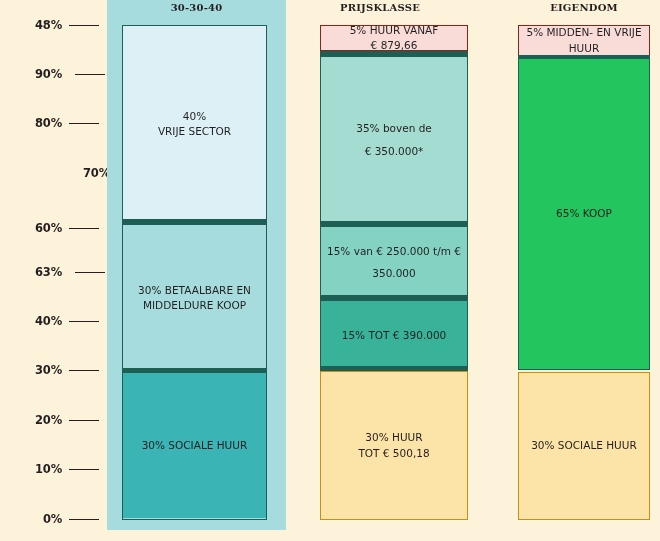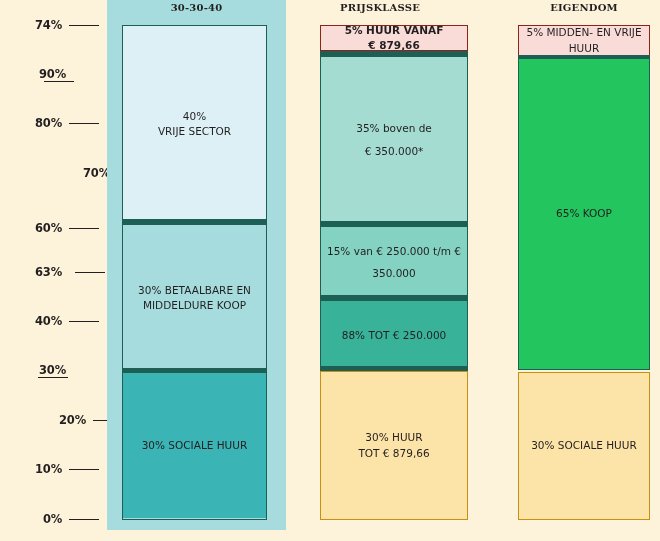--- a/index.html
+++ b/index.html
@@ -114,24 +114,24 @@
 
   .spaced .seg-text { line-height: 2.1; }
 </style>
 </head>
 <body>
 
 <div id="chart-root">
 
   <div class="axis">
     <div class="tick" style="top:17px;">
-      <span class="tick-label">74%</span>
-      <span class="tick-dash"></span>
-    </div>
-    <div class="tick indent" style="top:66px;flex-direction:column;">
+      <span class="tick-label">48%</span>
+      <span class="tick-dash"></span>
+    </div>
+    <div class="tick indent" style="top:66px;">
       <span class="tick-label">90%</span>
       <span class="tick-dash"></span>
     </div>
     <div class="tick" style="top:115px;">
       <span class="tick-label">80%</span>
       <span class="tick-dash"></span>
     </div>
     <div class="tick indent" style="top:165px;padding-left:48px;">
       <span class="tick-label">70%</span>
       <span class="tick-dash"></span>
@@ -141,25 +141,25 @@
       <span class="tick-dash"></span>
     </div>
     <div class="tick indent" style="top:264px;">
       <span class="tick-label">63%</span>
       <span class="tick-dash"></span>
     </div>
     <div class="tick" style="top:313px;">
       <span class="tick-label">40%</span>
       <span class="tick-dash"></span>
     </div>
-    <div class="tick" style="top:362px;flex-direction:column;">
+    <div class="tick" style="top:362px;">
       <span class="tick-label">30%</span>
       <span class="tick-dash"></span>
     </div>
-    <div class="tick" style="top:412px;padding-left:24px;">
+    <div class="tick" style="top:412px;">
       <span class="tick-label">20%</span>
       <span class="tick-dash"></span>
     </div>
     <div class="tick" style="top:461px;">
       <span class="tick-label">10%</span>
       <span class="tick-dash"></span>
     </div>
     <div class="tick" style="top:511px;">
       <span class="tick-label">0%</span>
       <span class="tick-dash"></span>
@@ -188,46 +188,46 @@
         <span class="seg-text">30% SOCIALE HUUR</span>
       </div>
     </div>
   </div>
 
   <div class="col" style="left:320px; width:120px; height:541px;">
     <div class="col-title">PRIJSKLASSE</div>
 
     <div class="stack" style="left:0px; top:25px; width:148px; height:495px;">
 
-      <div class="seg bd-red" style="top:0px; height:26px; background:#f9dcd8;font-weight:bold;">
+      <div class="seg bd-red" style="top:0px; height:26px; background:#f9dcd8;">
         <span class="seg-text">5% HUUR VANAF
 € 879,66</span>
       </div>
       <div class="divider" style="top:26px; height:6px;"></div>
 
       <div class="seg spaced bd-tealthin" style="top:31px; height:167px; background:#a4dcd2;">
         <span class="seg-text">35% boven de
 € 350.000*</span>
       </div>
       <div class="divider" style="top:196px; height:6px;"></div>
 
       <div class="seg spaced bd-tealthin" style="top:201px; height:72px; background:#84d3c2;">
         <span class="seg-text">15% van € 250.000 t/m €
 350.000</span>
       </div>
       <div class="divider" style="top:270px; height:6px;"></div>
 
       <div class="seg bd-tealthin" style="top:275px; height:71px; background:#38b39a;">
-        <span class="seg-text">88% TOT € 250.000</span>
+        <span class="seg-text">15% TOT € 390.000</span>
       </div>
       <div class="divider" style="top:341px; height:6px;"></div>
 
       <div class="seg bd-orange" style="top:346px; height:149px; background:#fce3a7;">
         <span class="seg-text">30% HUUR
-TOT € 879,66</span>
+TOT € 500,18</span>
       </div>
     </div>
   </div>
 
   <div class="col" style="left:518px; width:132px; height:541px;">
     <div class="col-title">EIGENDOM</div>
 
     <div class="stack" style="left:0px; top:25px; width:132px; height:495px;">
 
       <div class="seg bd-red" style="top:0px; height:31px; background:#f9dcd8;">

